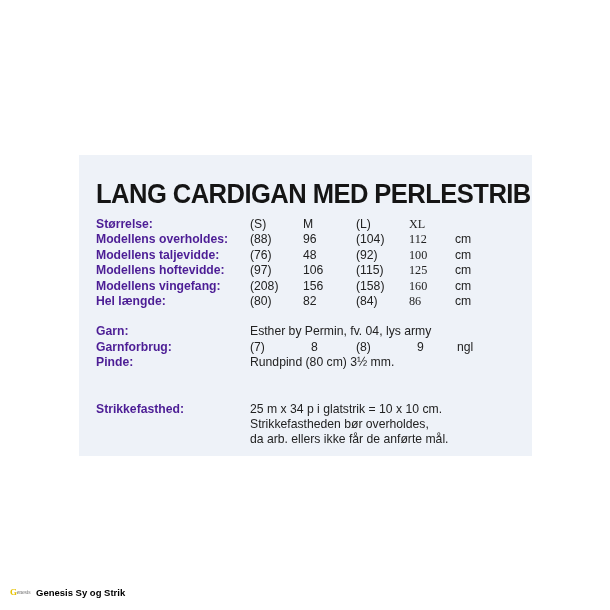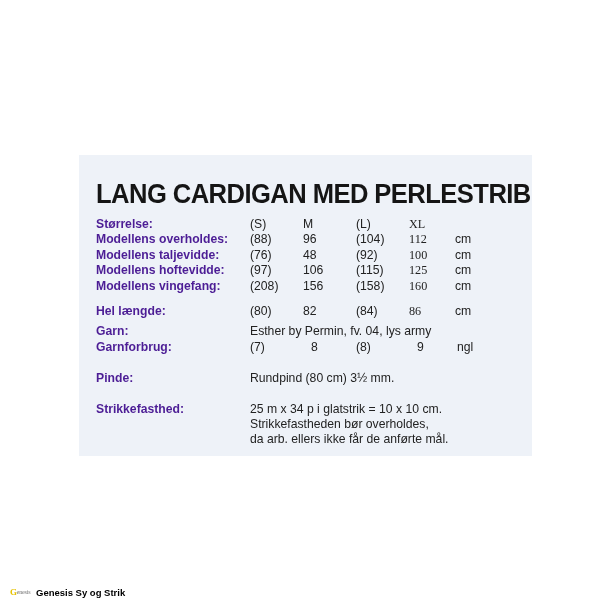--- a/index.html
+++ b/index.html
@@ -145,21 +145,21 @@
       <span class="cell c-u">cm</span>
     </div>
     <div class="row" style="top:123.5px;">
       <span class="label">Modellens vingefang:</span>
       <span class="cell c-s">(208)</span>
       <span class="cell c-m">156</span>
       <span class="cell c-l">(158)</span>
       <span class="cell c-xl">160</span>
       <span class="cell c-u">cm</span>
     </div>
-    <div class="row" style="top:149px;padding-left:16px;">
+    <div class="row" style="top:139px;padding-left:16px;">
       <span class="label">Hel længde:</span>
       <span class="cell c-s">(80)</span>
       <span class="cell c-m">82</span>
       <span class="cell c-l">(84)</span>
       <span class="cell c-xl">86</span>
       <span class="cell c-u">cm</span>
     </div>
 
     <div class="row" style="top:169px;padding-left:7px;">
       <span class="label">Garn:</span>
@@ -167,21 +167,21 @@
     </div>
     <div class="row" style="top:185px;">
       <span class="label">Garnforbrug:</span>
       <span class="cell g-s">(7)</span>
       <span class="cell g-m">8</span>
       <span class="cell g-l">(8)</span>
       <span class="cell g-xl">9</span>
       <span class="cell g-u">ngl</span>
     </div>
 
-    <div class="row" style="top:216px;">
+    <div class="row" style="top:200px;">
       <span class="label">Pinde:</span>
       <span class="cell text-col">Rundpind (80 cm) 3½ mm.</span>
     </div>
 
     <div class="row" style="top:247px;">
       <span class="label">Strikkefasthed:</span>
       <span class="cell text-col">25 m x 34 p i glatstrik = 10 x 10 cm.</span>
     </div>
     <div class="row" style="top:262px;">
       <span class="cell text-col">Strikkefastheden bør overholdes,</span>

